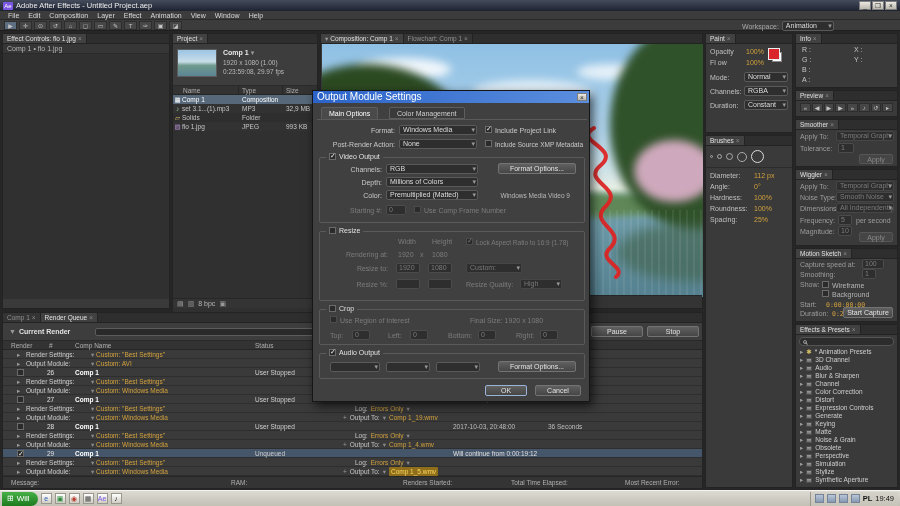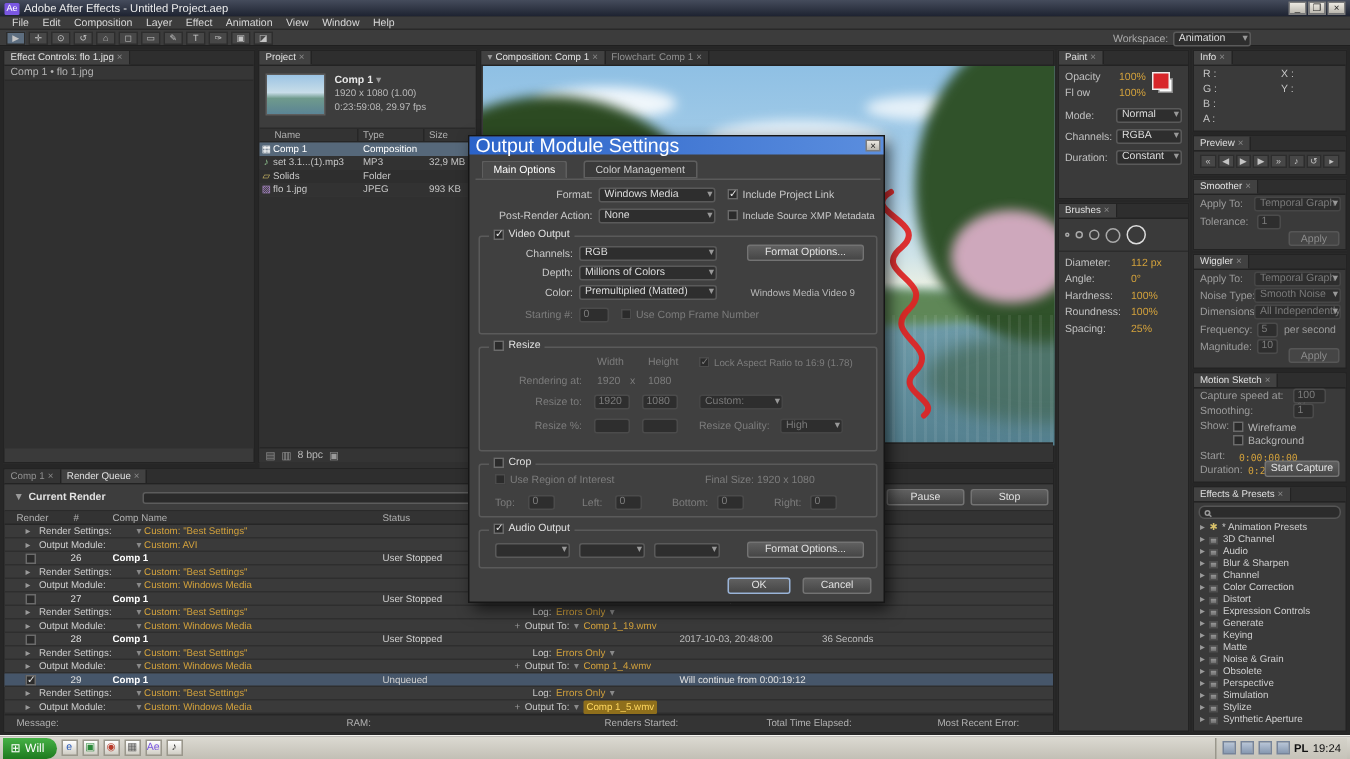--- a/index.html
+++ b/index.html
@@ -60,21 +60,21 @@
 
 #scene{position:absolute;left:1px;top:10px;width:381px;height:253px;overflow:hidden;background:linear-gradient(#8fc0e4 0%,#aed2ea 34%,#cfe3e8 50%,#e7eee4 57%,#7fae9e 62%,#6d9aa8 70%,#54808f 100%)}
 .blob{position:absolute;border-radius:50%;filter:blur(4px)}
 
 #taskbar{position:absolute;left:0;top:490px;width:900px;height:16px;background:linear-gradient(#dcdad2,#c2bfb5);border-top:1px solid #f5f4f0;display:flex;align-items:center;gap:3px;padding:0 2px;font-size:7.5px;color:#111;z-index:30}
 .ql{width:11px;height:11px;border:1px solid #9a978c;background:linear-gradient(#fff,#cfcdc4);font-size:7px;text-align:center;line-height:10px}
 #tray{margin-left:auto;display:flex;align-items:center;gap:3px;border-left:1px solid #9a978c;padding:1px 4px;height:14px;background:linear-gradient(#d4d2c9,#c6c3b9)}
 .tico{width:9px;height:9px;background:linear-gradient(#b9c6d8,#8799b1);border:1px solid #76849a}
 
 #dialog{position:absolute;left:312px;top:90px;width:278px;height:312px;background:#404040;border:1px solid #161616;box-shadow:3px 4px 10px rgba(0,0,0,.65);z-index:10;font-size:7px}
-#dlg-title{position:absolute;left:0;top:0;width:276px;height:12px;background:linear-gradient(90deg,#2b63c9,#5b8ede);color:#fff;font-size:13px;font-weight:bold;line-height:12px;padding:0 4px}
+#dlg-title{position:absolute;left:0;top:0;width:276px;height:12px;background:linear-gradient(90deg,#2b63c9,#5b8ede);color:#fff;font-size:10px;font-weight:bold;line-height:12px;padding:0 4px}
 .dtab{position:absolute;top:16px;height:12px;border:1px solid #5e5e5e;border-radius:2px 2px 0 0;padding:0 7px;line-height:11px;color:#cfcfcf;background:#3a3a3a}
 .dtab.on{background:#4a4a4a;color:#fff;border-bottom-color:#4a4a4a}
 </style>
 </head>
 <body>
 
 <div id="app">
 
   <div id="titlebar">
     <span class="appicon">Ae</span>
@@ -754,17 +754,17 @@
     <span class="ql" style="color:#b83a2a">◉</span>
     <span class="ql" style="color:#555">▦</span>
     <span class="ql" style="color:#7a57e2">Ae</span>
     <span class="ql" style="color:#333">♪</span>
     <span id="tray">
       <span class="tico"></span>
       <span class="tico"></span>
       <span class="tico"></span>
       <span class="tico"></span>
       <span style="font-weight:bold">PL</span>
-      <span>19:24</span>
+      <span>19:49</span>
     </span>
   </div>
 
 </div>
 
 </body></html>

